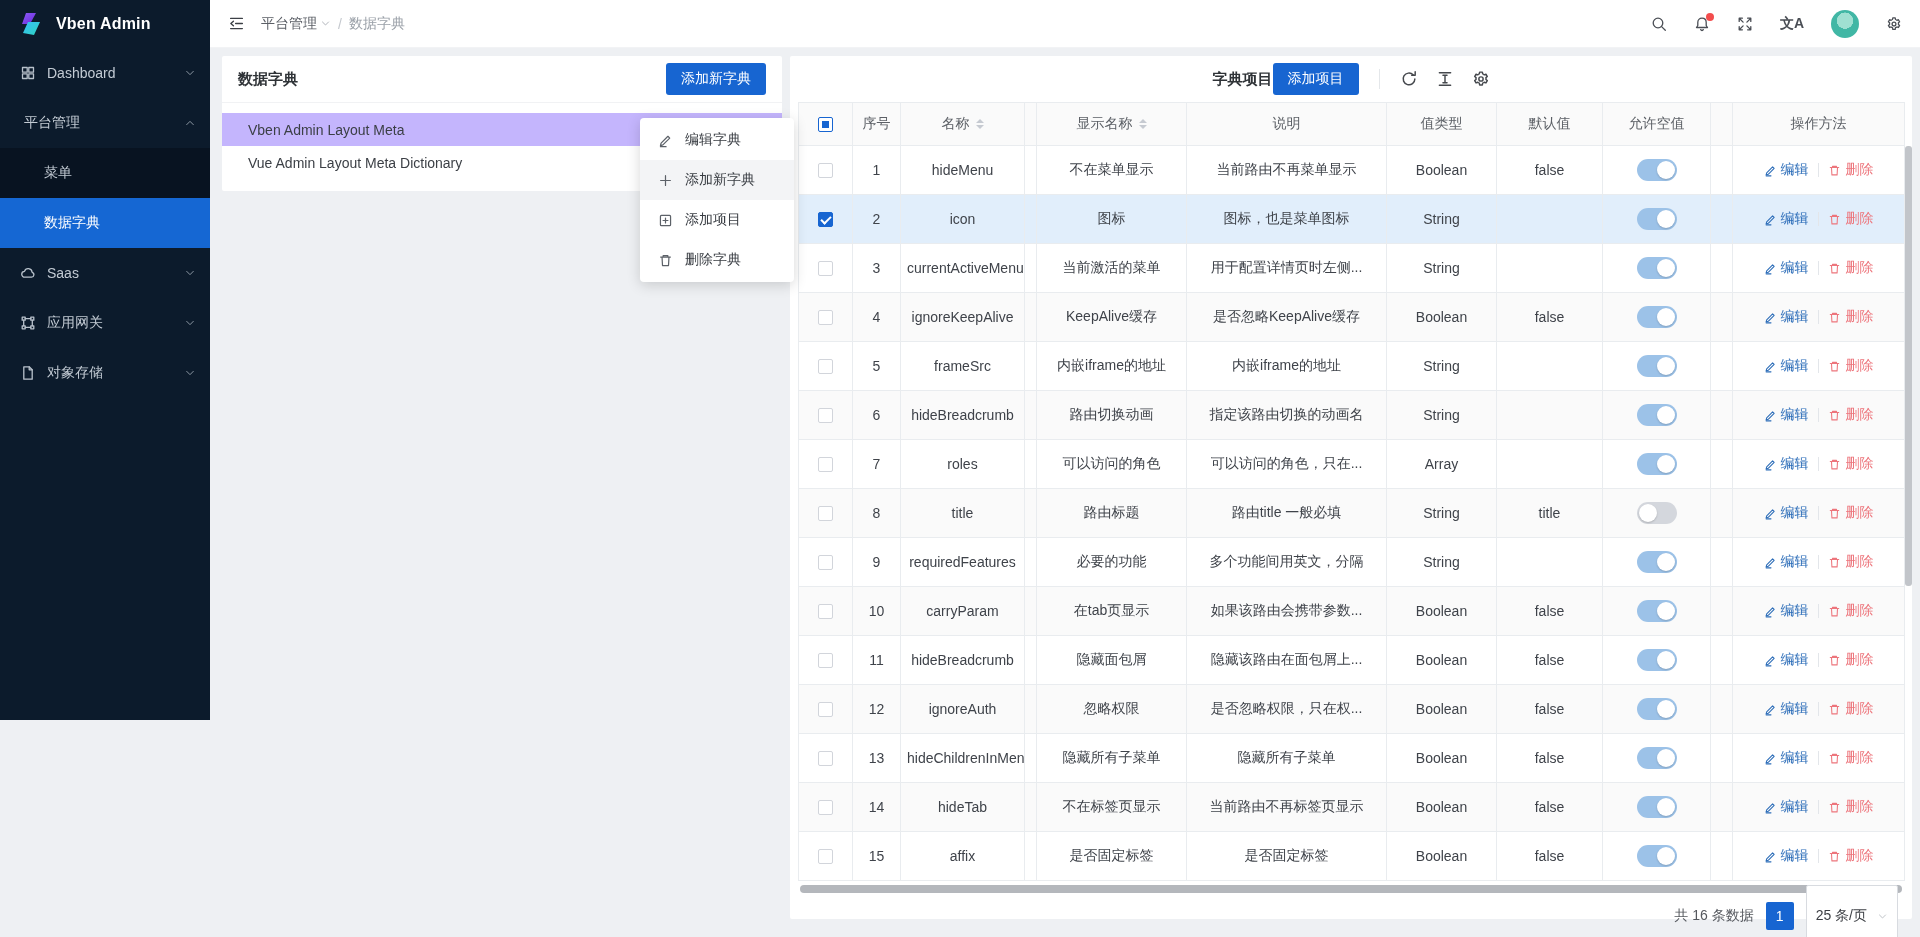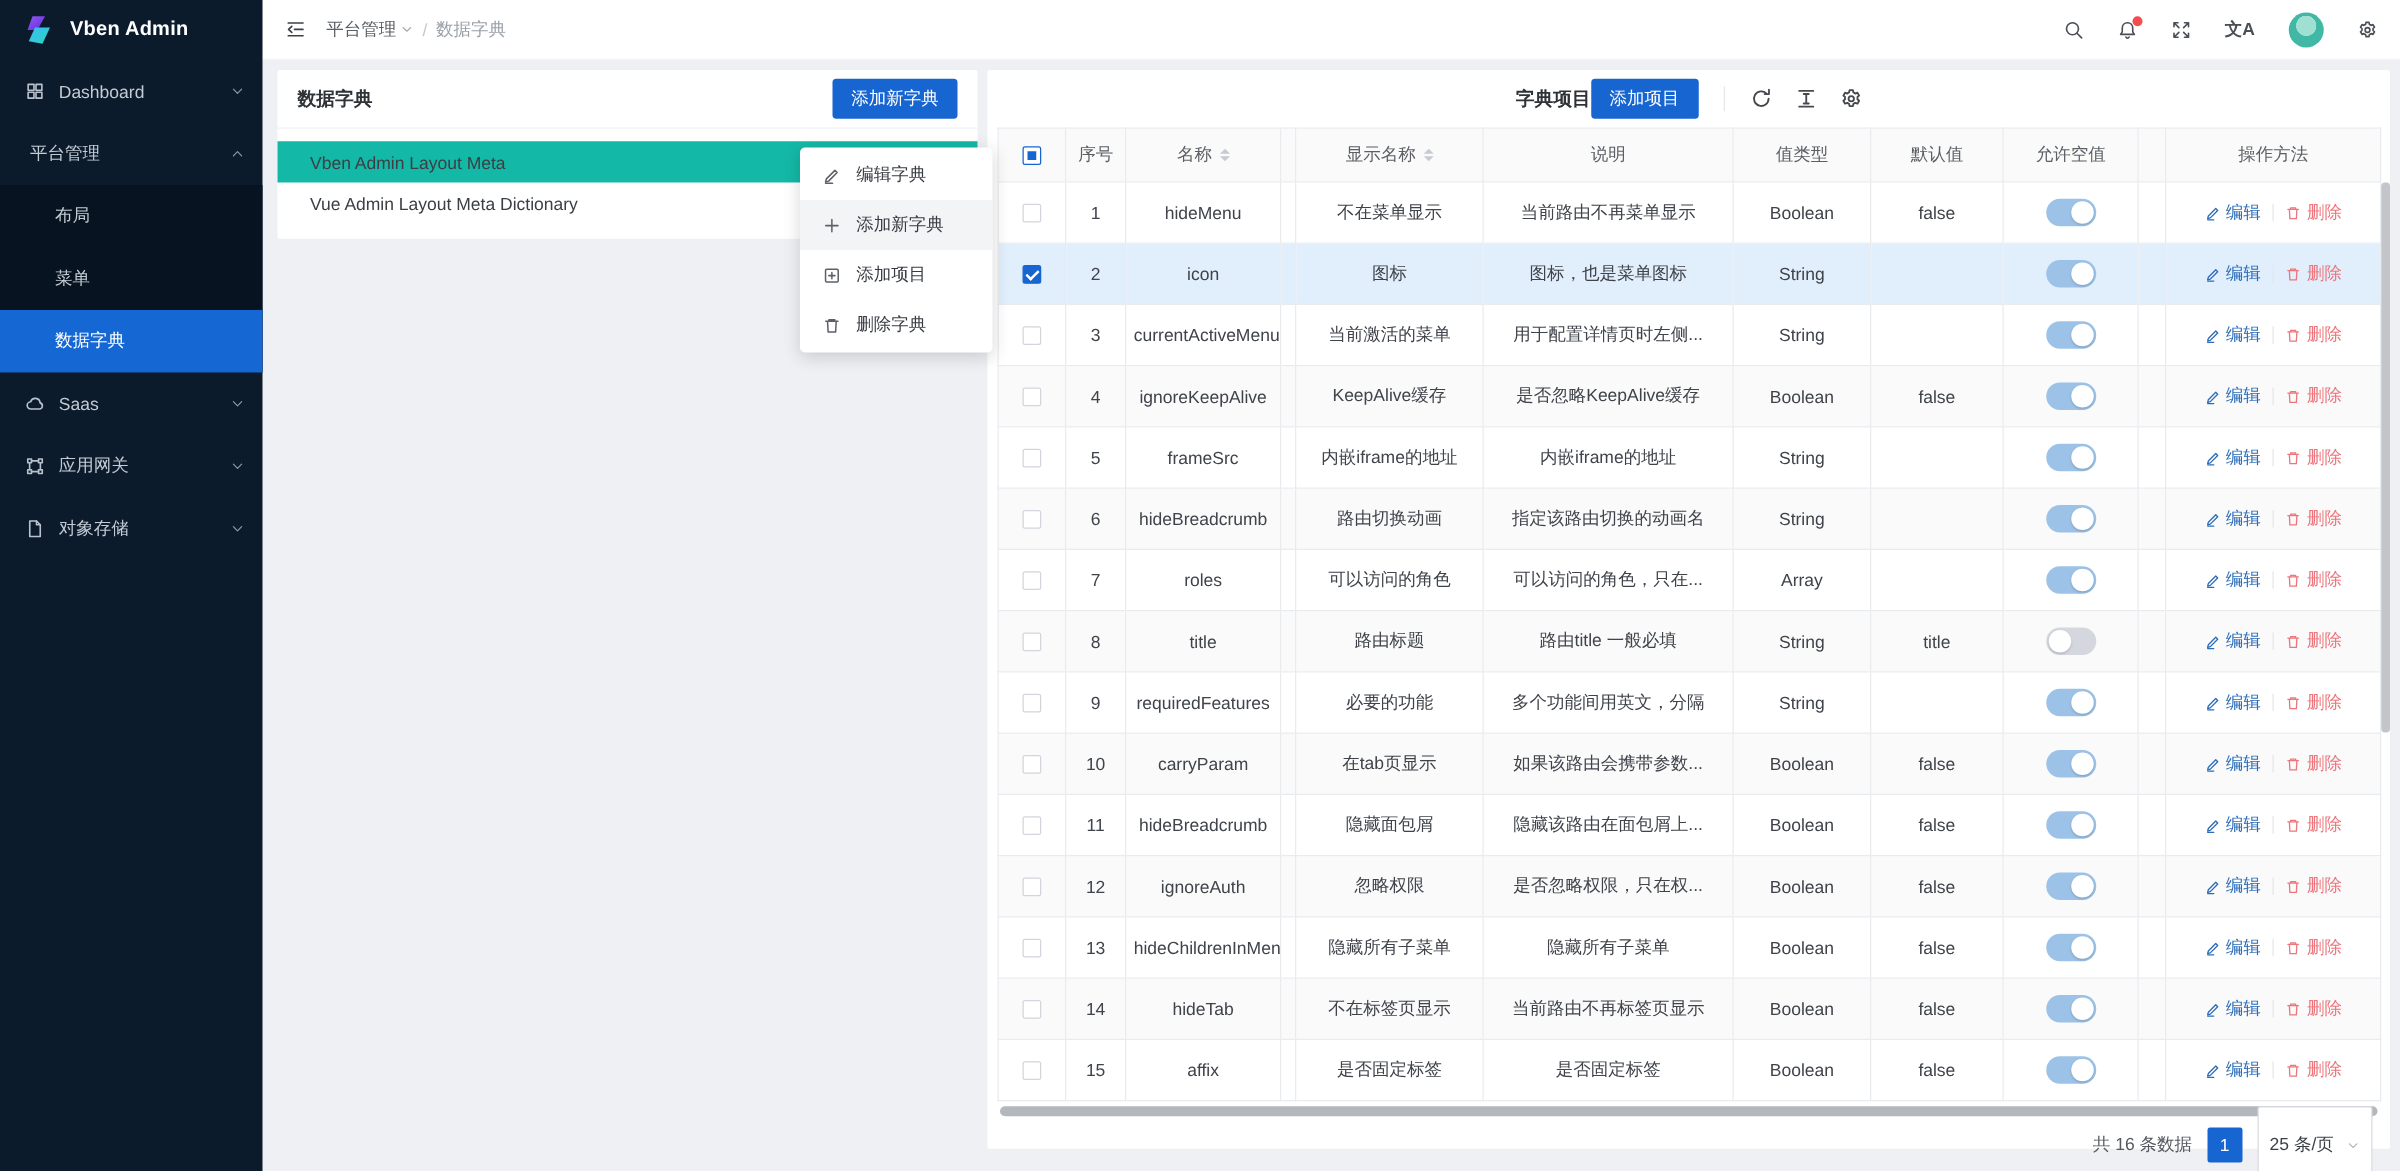--- a/index.html
+++ b/index.html
@@ -2,21 +2,21 @@
 <html><head>
 <meta charset="utf-8">
 <title>Vben Admin</title>
 <style>
   html,body{margin:0;padding:0}
   body{position:relative;width:1920px;height:937px;overflow:hidden;background:#eef0f3;
        font-family:"Liberation Sans","DejaVu Sans",sans-serif;font-size:14px;color:#3f434a}
   svg{display:block}
 
   
-  .sidebar{position:absolute;left:0;top:0;width:210px;height:937px;background:#0c1b2c;z-index:5}
+  .sidebar{position:absolute;left:0;top:0;width:210px;height:720px;background:#0c1b2c;z-index:5}
   .logo{height:48px;display:flex;align-items:center;gap:10px;padding-left:16px}
   .logo-text{color:#fff;font-size:16px;font-weight:700;letter-spacing:.2px}
   .side-item{height:50px;display:flex;align-items:center;padding:0 14px 0 20px;color:#c3cbd4;cursor:pointer}
   .side-item .s-icon{display:inline-flex;margin-right:11px;color:#b9c2cc}
   .side-item .s-label{flex:0 0 auto}
   .side-item .chev{margin-left:auto;color:#8e99a5;display:inline-flex}
   .side-group .group-head{padding-left:24px}
   .side-children{background:#081321}
   .side-child{height:50px;display:flex;align-items:center;padding-left:44px;color:#c3cbd4;cursor:pointer}
   .side-child.active{background:#1567d3;color:#fff}
@@ -41,21 +41,21 @@
   .card-head{height:46px;display:flex;align-items:center;justify-content:space-between;padding:0 16px}
   .card-title{font-size:15px;font-weight:600;color:#2f3337}
   .btn-primary{background:#1765d1;color:#fff;border:none;height:32px;padding:0 15px;border-radius:3px;
                font-size:14px;font-family:inherit;cursor:pointer}
 
   
   .dict-card{position:absolute;left:222px;top:56px;width:560px;background:#fff;border-radius:2px;padding-bottom:12px}
   .dict-card .card-head{border-bottom:1px solid #f1f2f4}
   .dict-list{padding-top:10px}
   .dict-item{height:33px;display:flex;align-items:center;padding-left:26px;color:#3b3f45;cursor:pointer}
-  .dict-item.selected{background:#14b8a6}
+  .dict-item.selected{background:#c4b5fd}
 
   
   .context-menu{position:absolute;left:640px;top:118px;width:154px;background:#fff;border-radius:4px;
                 box-shadow:0 3px 14px rgba(0,0,0,.16);padding:2px 0;z-index:20}
   .cm-item{height:40px;display:flex;align-items:center;gap:12px;padding-left:18px;color:#383c42;cursor:pointer}
   .cm-item.hover{background:#f3f4f6}
   .cm-icon{display:inline-flex;color:#5c6168}
 
   
   .items-card{position:absolute;left:790px;top:56px;width:1122px;height:863px;background:#fff;border-radius:2px;
@@ -151,21 +151,20 @@
       <div class="side-group">
         <div class="side-item group-head">
           <span class="s-label">平台管理</span>
           <span class="chev">
             <svg width="12" height="12" viewBox="0 0 16 16" fill="none" stroke="currentColor" stroke-width="1.3" stroke-linecap="round" stroke-linejoin="round">
               <path d="M3.6 10.2 8 5.8l4.4 4.4"></path>
             </svg>
           </span>
         </div>
         <div class="side-children">
-          <div class="side-child">布局</div>
           <div class="side-child">菜单</div>
           <div class="side-child active">数据字典</div>
         </div>
       </div>
       <div class="side-item">
         <span class="s-icon">
           <svg width="16" height="16" viewBox="0 0 16 16" fill="none" stroke="currentColor" stroke-width="1.3" stroke-linecap="round" stroke-linejoin="round">
             <path d="M4.8 12.2a2.9 2.9 0 0 1-.3-5.8 3.9 3.9 0 0 1 7.6.9 2.5 2.5 0 0 1-.6 4.9z"></path>
           </svg>
         </span>

